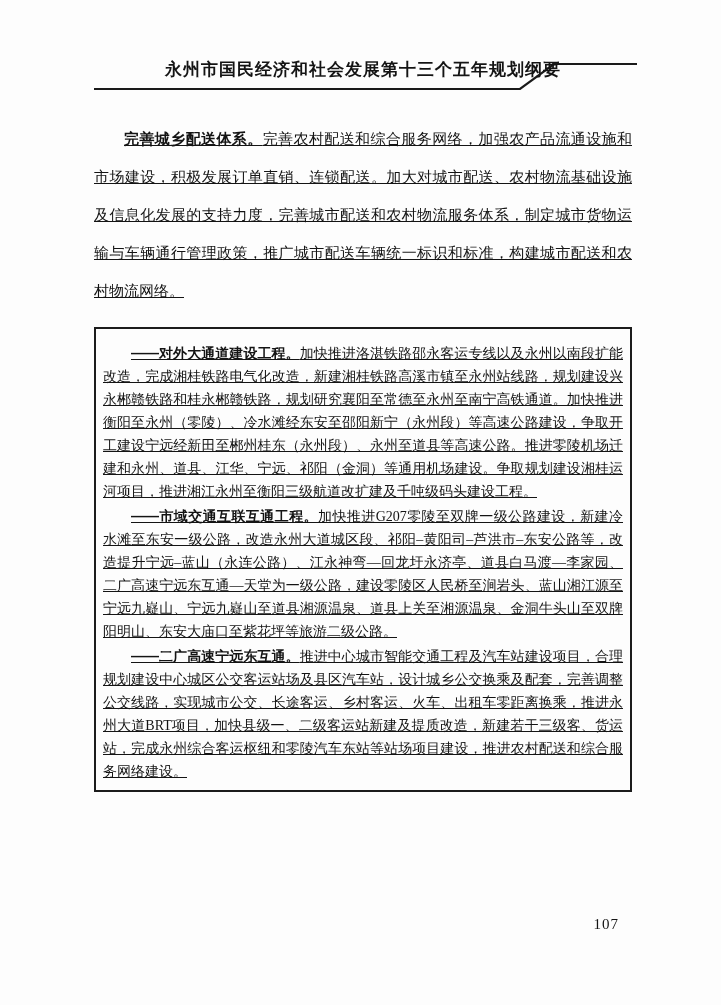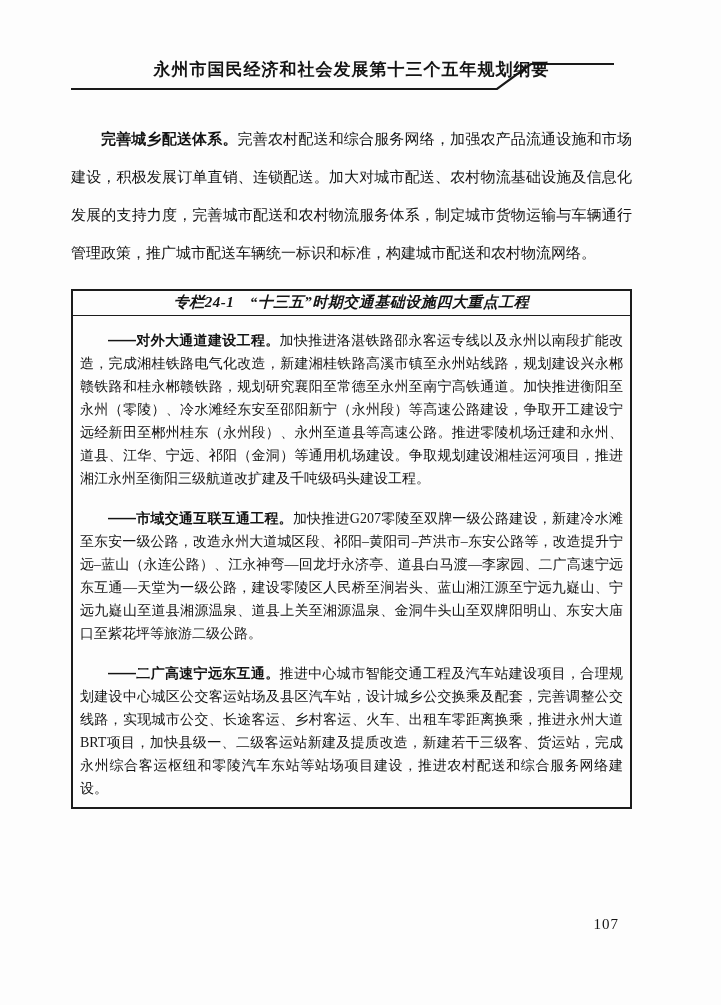--- a/index.html
+++ b/index.html
@@ -6,21 +6,22 @@
   html, body { width:721px; height:1005px; }
   body {
     background:#fdfdfd;
     color:#141414;
     font-family:"Liberation Serif", serif;
     overflow:hidden;
   }
   .page {
     position:relative;
     width:721px; height:1005px;
-    padding:56px 89px 0 71px;
+    padding:56px 89px 0 94px;
+    text-decoration:underline;
   }
   
   .doc-header { position:relative; height:40px; }
   .header-title {
     position:absolute; top:2px; left:0; width:100%;
     text-align:center;
     font-size:17px; font-weight:bold;
     letter-spacing:1px;
     white-space:nowrap;
   }
@@ -51,21 +52,21 @@
     padding:2px 0 3px 0;
     border-bottom:1.5px solid #1c1c1c;
     letter-spacing:0.5px;
   }
   .box-body { padding:5px 7px 7px 7px; }
   .box-body p {
     font-size:14px;
     line-height:23px;
     text-align:justify;
     text-indent:2em;
-    margin-top:17px;
+    margin-top:2px;
   }
   .box-body p:first-child { margin-top:8px; }
   .box-body .lead { font-size:14px; }
   
   .page-number {
     position:absolute;
     top:916px; right:102px;
     font-size:15px;
     letter-spacing:1px;
   }
@@ -81,21 +82,20 @@
     </svg>
     <div class="header-title">永州市国民经济和社会发展第十三个五年规划纲要</div>
   </header>
 
   <main class="body-content">
 
     <p><b class="lead">完善城乡配送体系。</b><span>完善农村配送和综合服务网络，加强农产品流通设施和市场建设，积极发展订单直销、连锁配送。加大对城市配送、农村物流基础设施及信息化发展的支持力度，完善城市配送和农村物流服务体系，制定城市货物运输与车辆通行管理政策，推广城市配送车辆统一标识和标准，构建城市配送和农村物流网络。</span></p>
 
 
     <section class="feature-box">
-      <div class="box-title">专栏24-1　“十三五”时期交通基础设施四大重点工程</div>
       <div class="box-body">
 
         <p><b class="lead">——对外大通道建设工程。</b><span>加快推进洛湛铁路邵永客运专线以及永州以南段扩能改造，完成湘桂铁路电气化改造，新建湘桂铁路高溪市镇至永州站线路，规划建设兴永郴赣铁路和桂永郴赣铁路，规划研究襄阳至常德至永州至南宁高铁通道。加快推进衡阳至永州（零陵）、冷水滩经东安至邵阳新宁（永州段）等高速公路建设，争取开工建设宁远经新田至郴州桂东（永州段）、永州至道县等高速公路。推进零陵机场迁建和永州、道县、江华、宁远、祁阳（金洞）等通用机场建设。争取规划建设湘桂运河项目，推进湘江永州至衡阳三级航道改扩建及千吨级码头建设工程。</span></p>
 
         <p><b class="lead">——市域交通互联互通工程。</b><span>加快推进G207零陵至双牌一级公路建设，新建冷水滩至东安一级公路，改造永州大道城区段、祁阳–黄阳司–芦洪市–东安公路等，改造提升宁远–蓝山（永连公路）、江永神弯—回龙圩永济亭、道县白马渡—李家园、二广高速宁远东互通—天堂为一级公路，建设零陵区人民桥至涧岩头、蓝山湘江源至宁远九嶷山、宁远九嶷山至道县湘源温泉、道县上关至湘源温泉、金洞牛头山至双牌阳明山、东安大庙口至紫花坪等旅游二级公路。</span></p>
 
 
         <p><b class="lead">——二广高速宁远东互通。</b><span>推进中心城市智能交通工程及汽车站建设项目，合理规划建设中心城区公交客运站场及县区汽车站，设计城乡公交换乘及配套，完善调整公交线路，实现城市公交、长途客运、乡村客运、火车、出租车零距离换乘，推进永州大道BRT项目，加快县级一、二级客运站新建及提质改造，新建若干三级客、货运站，完成永州综合客运枢纽和零陵汽车东站等站场项目建设，推进农村配送和综合服务网络建设。</span></p>
 
       </div>

